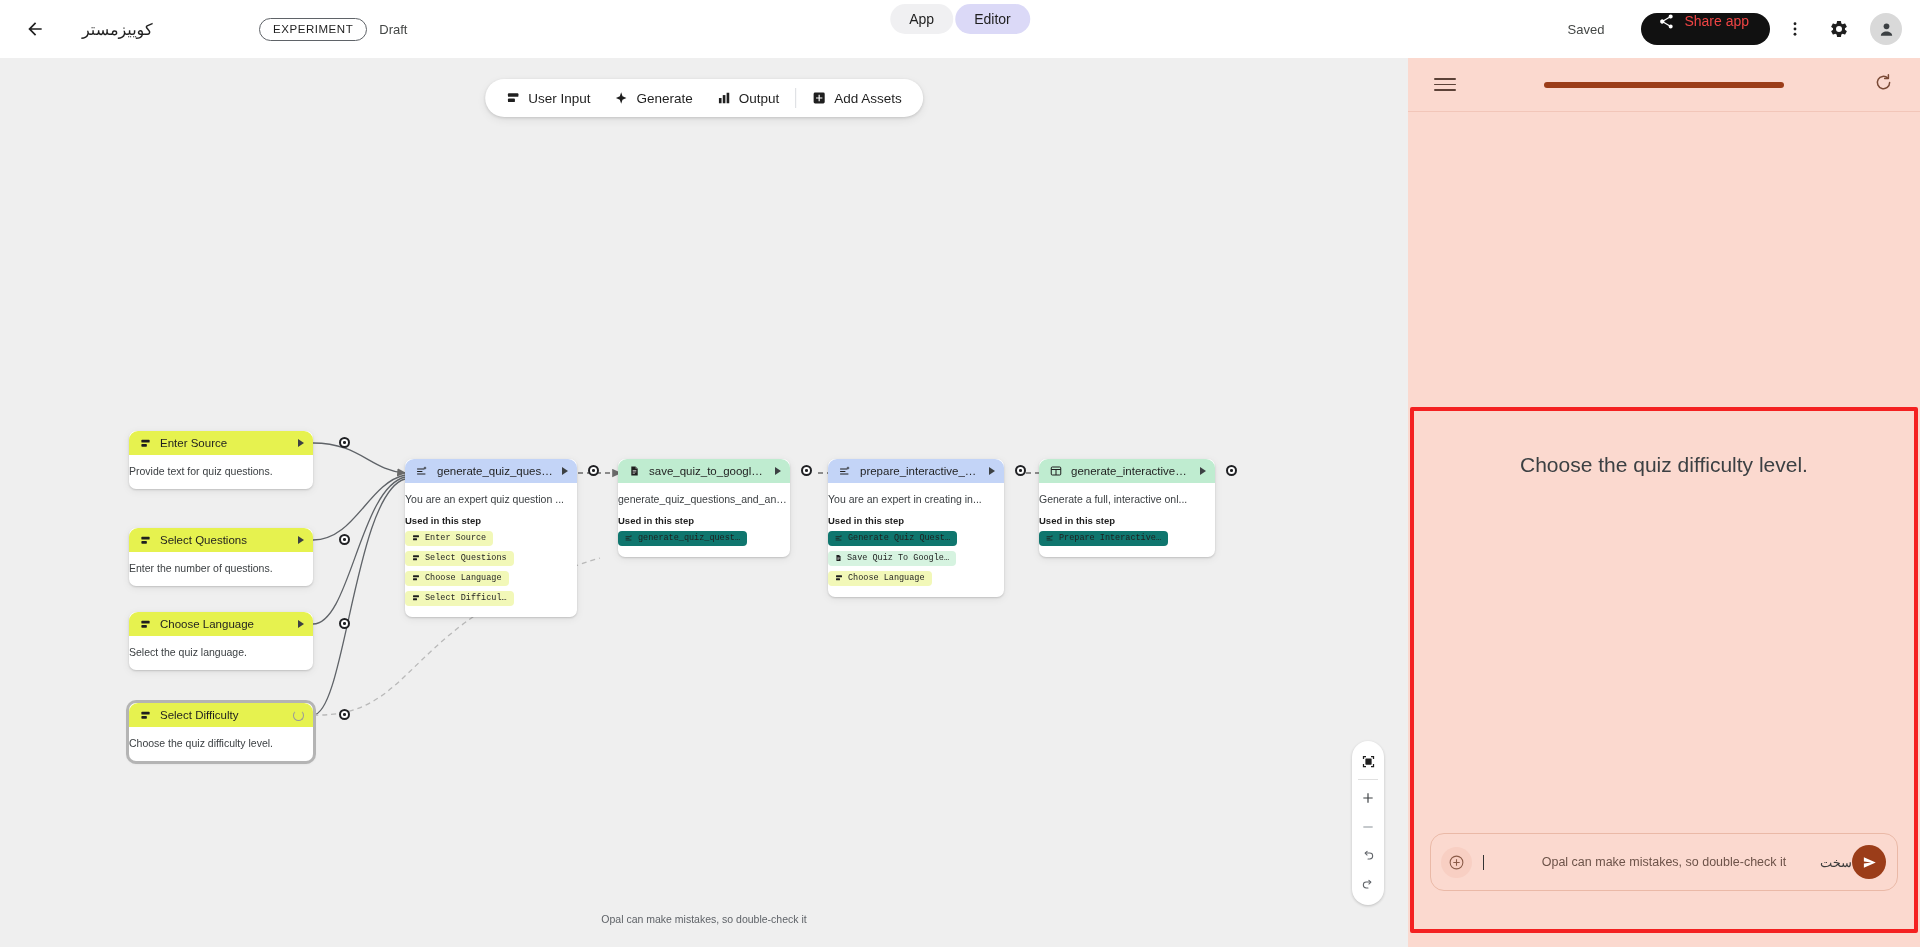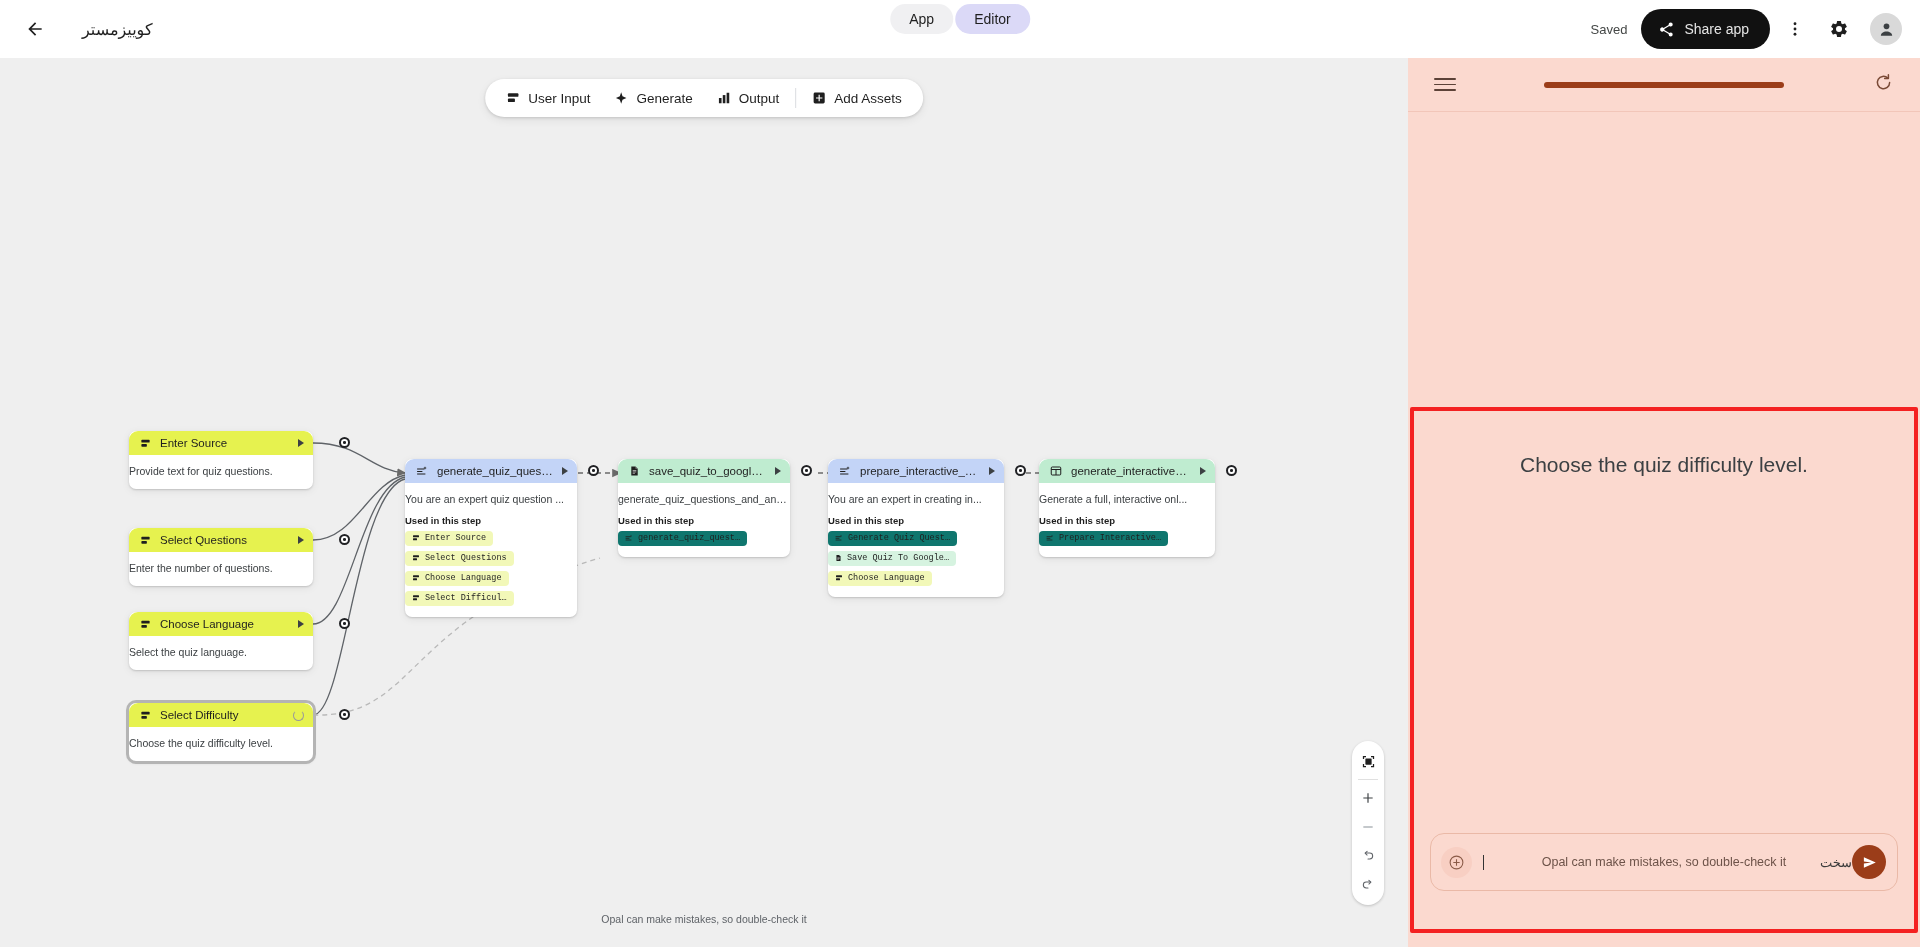--- a/index.html
+++ b/index.html
@@ -36,24 +36,24 @@
     position: absolute; left: 50%; transform: translateX(-50%); top: 4px;
     display: flex; gap: 2px;
   }
   .seg {
     font-size: 14px; padding: 7px 19px; border-radius: 18px; cursor: pointer;
     color: #1f1f1f; background: #f0f0f2; font-weight: 500;
   }
   .seg.on { background: #dbd9f7; }
 
   .top-right { margin-left: auto; display: flex; align-items: center; gap: 6px; padding-right: 18px; }
-  .saved-txt { font-size: 13px; color: #444746; margin-right: 8px; }
+  .saved-txt { font-size: 13px; color: #444746; margin-right: 31px; }
   .share-btn {
-    background: #111111; color: #e5e5e5; border-radius: 20px; height: 40px;
-    display: flex; align-items: center; gap: 9px; padding: 0 21px 0 17px;
+    background: #111111; color: #ef4444; border-radius: 20px; height: 32px;
+    display: flex; align-items: flex-start; gap: 9px; padding: 0 21px 0 17px;
     font-size: 14px; cursor: pointer; font-weight: 500;
   }
   .icon-btn {
     width: 38px; height: 38px; border-radius: 50%; display: flex;
     align-items: center; justify-content: center; cursor: pointer; color: #1f1f1f;
   }
   .avatar {
     width: 32px; height: 32px; border-radius: 50%; background: #d9d9d9;
     display: flex; align-items: center; justify-content: center; margin-left: 6px;
     cursor: pointer;
@@ -189,20 +189,24 @@
 <div class="app">
 
   <div class="topbar">
     <div class="back-btn">
       <svg width="20" height="20" viewBox="0 0 24 24">
         <path d="M20 11H7.8l5.6-5.6L12 4l-8 8 8 8 1.4-1.4L7.8 13H20z" fill="currentColor"></path>
       </svg>
     </div>
     <div class="app-title">کوییزمستر</div>
 
+    <div class="exp-group">
+      <div class="exp-pill">EXPERIMENT</div>
+      <div class="draft-label">Draft</div>
+    </div>
 
     <div class="seg-wrap">
       <div class="seg">App</div>
       <div class="seg on">Editor</div>
     </div>
 
     <div class="top-right">
       <div class="saved-txt">Saved</div>
       <div class="share-btn">
         <svg width="17" height="17" viewBox="0 0 24 24">

